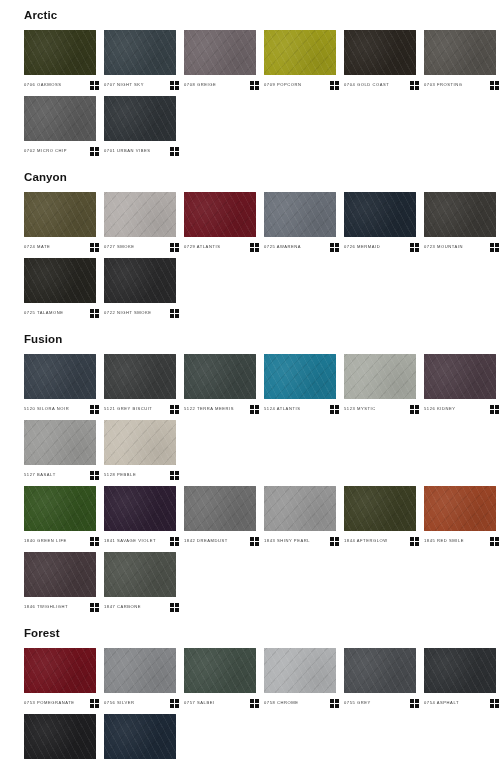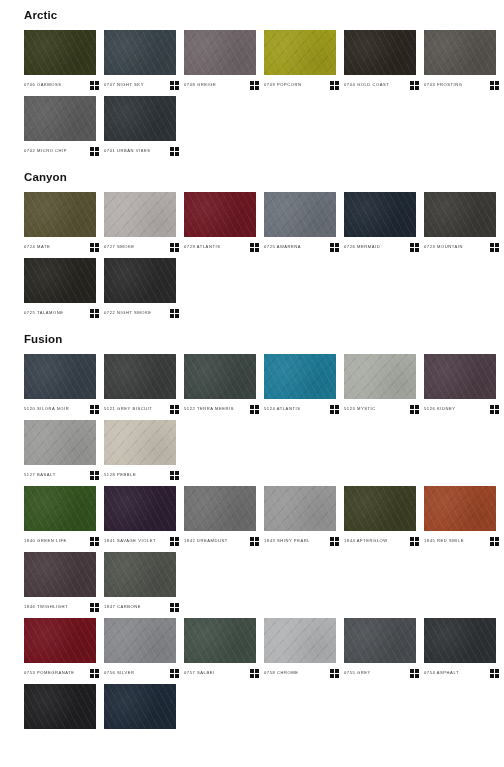--- a/index.html
+++ b/index.html
@@ -496,20 +496,21 @@
               <i></i>
               <i></i>
               <i></i>
               <i></i>
             </span>
           </div>
         </div>
       </div>
     </section>
     <section class="collection">
+      <h2 class="collection-title">Forest</h2>
       <div class="swatch-grid">
         <div class="swatch-cell">
           <span class="swatch-chip" style="background-color: rgb(112, 18, 29);"></span>
           <div class="swatch-meta">
             <span class="swatch-label">0753 POMEGRANATE</span>
             <span class="grid-icon">
               <i></i>
               <i></i>
               <i></i>
               <i></i>

